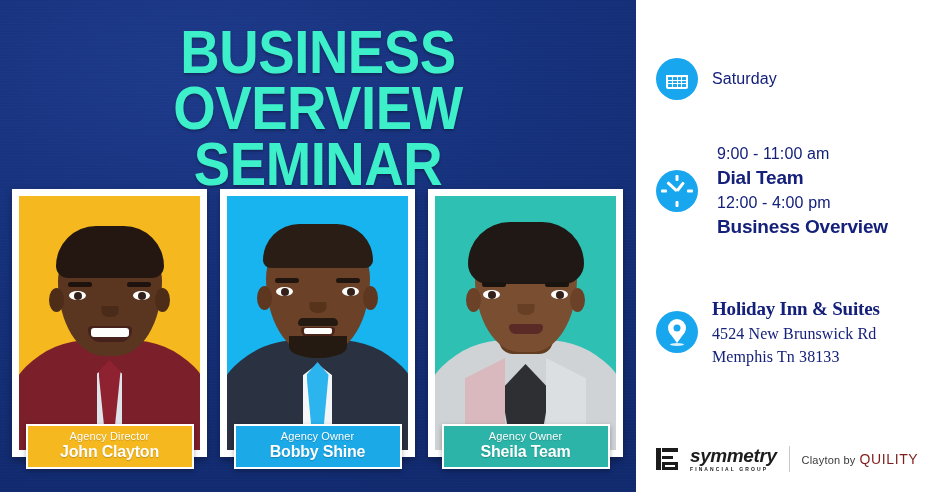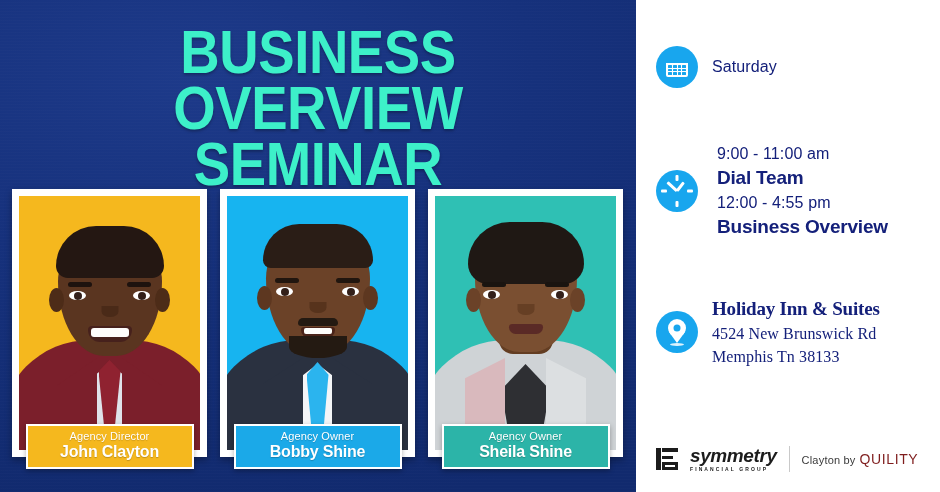--- a/index.html
+++ b/index.html
@@ -318,30 +318,30 @@
             <div class="eye" style="right:48px; top:94px;">
                 <i></i>
               </div>
             <div class="nose" style="top:108px; background:#663f24;"></div>
             <div class="mouth" style="top:128px; width:34px; height:10px;
                  background:#5a2a26; border-radius:6px 6px 12px 12px;"></div>
           </div>
         </div>
         <div class="nameplate" style="background:#2CB4A8">
           <span class="role">Agency Owner</span>
-          <span class="person">Sheila Shine</span>
+          <span class="person">Sheila Team</span>
         </div>
       </div>
 
     </div>
   </div>
 
   <div class="right-panel">
 
-    <div class="info-row" style="top:46px;">
+    <div class="info-row" style="top:58px;">
       <div class="ico">
         <div class="cal">
           <div class="cal-grid">
             <span></span>
               <span></span>
               <span></span>
               <span></span>
             <span></span>
               <span></span>
               <span></span>
@@ -365,21 +365,21 @@
             <span class="tk s"></span>
           <span class="tk w"></span>
             <span class="tk e"></span>
           <span class="hand hh"></span>
             <span class="hand mh"></span>
         </div>
       </div>
       <div class="info-text">
         <div class="t-reg">9:00 - 11:00 am</div>
         <div class="t-bold">Dial Team</div>
-        <div class="t-reg">12:00 - 4:55 pm</div>
+        <div class="t-reg">12:00 - 4:00 pm</div>
         <div class="t-bold">Business Overview</div>
       </div>
     </div>
 
     <div class="info-row" style="top:296px;font-family:Liberation Serif, serif;">
       <div class="ico">
         <div class="pin"></div>
         <div class="pin-tail"></div>
         <div class="pin-sh"></div>
       </div>

